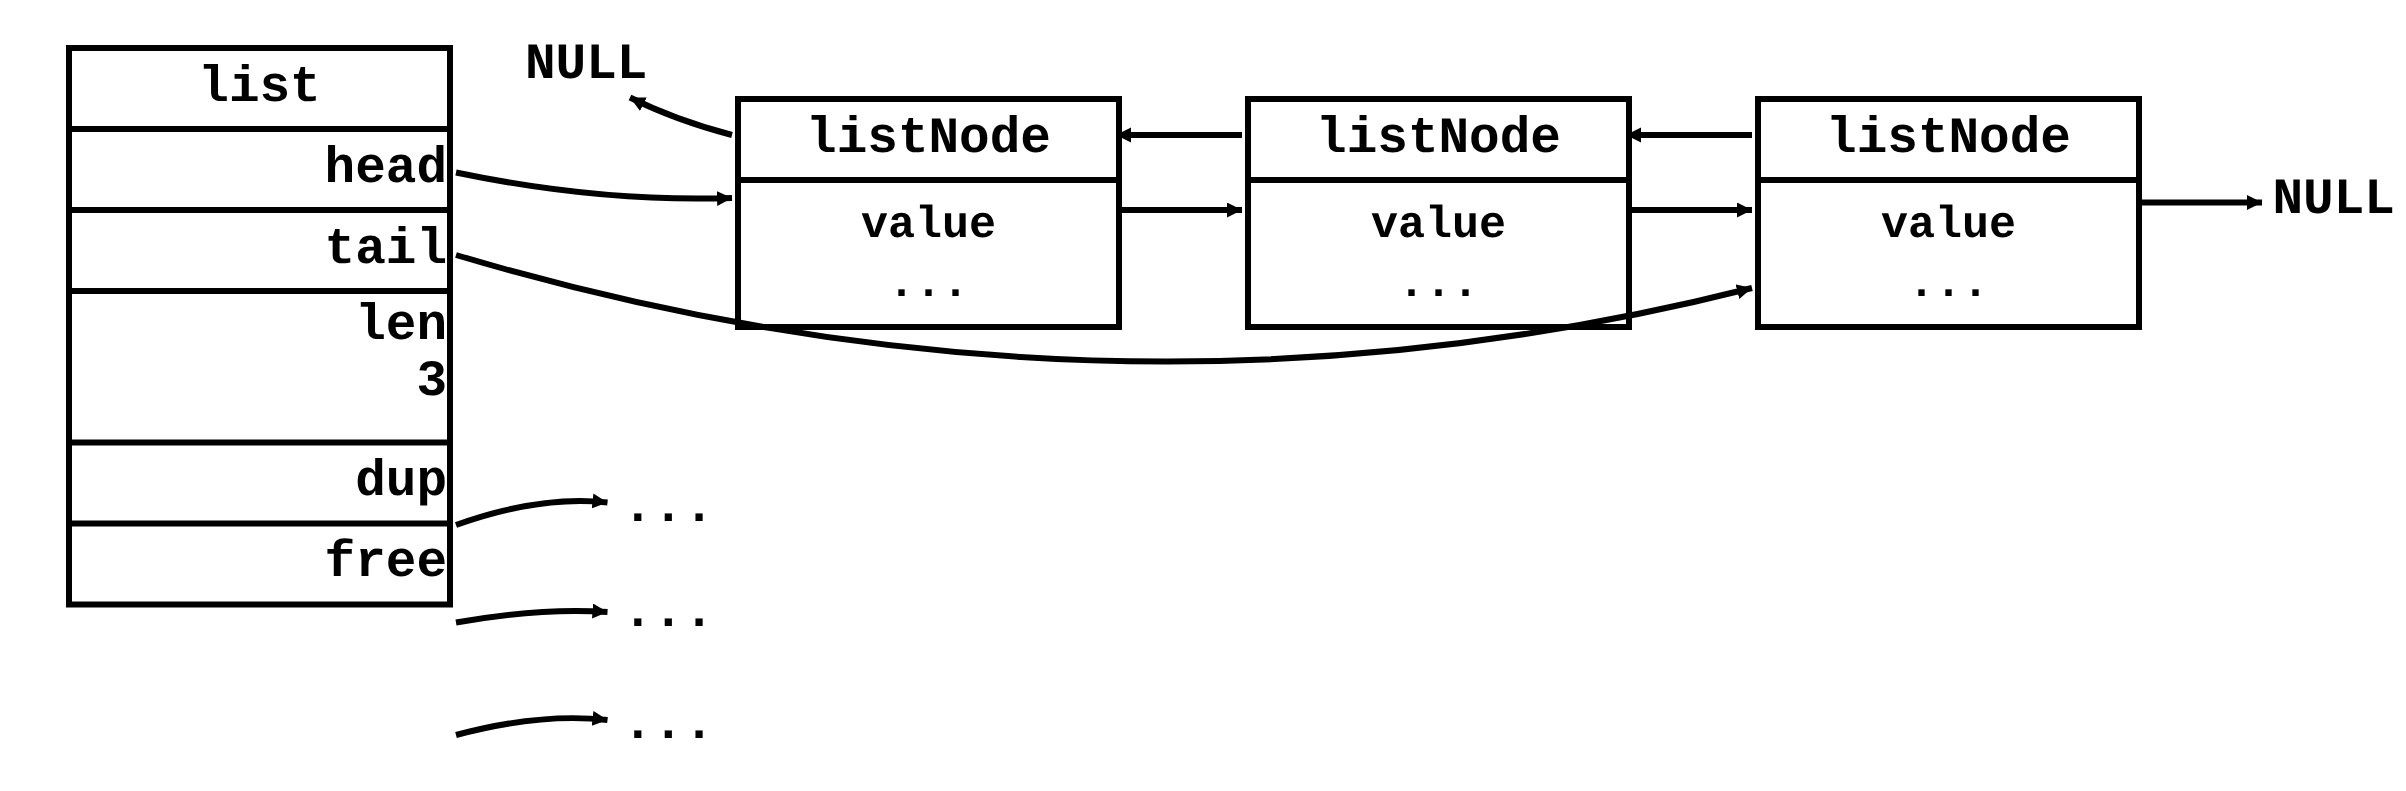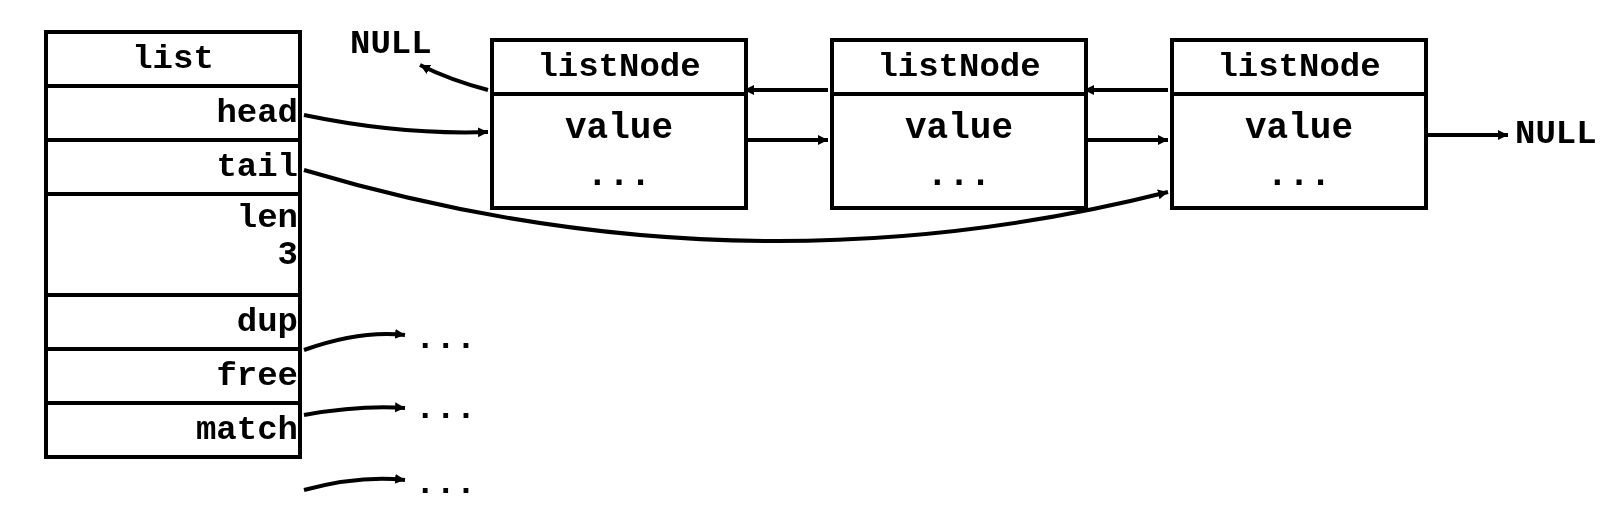--- a/index.html
+++ b/index.html
@@ -31,30 +31,31 @@
     padding: 6px 0;
     border-bottom: 4px solid #000;
   }
   .struct .row:last-child { border-bottom: none; }
   .struct .row.multi { line-height: 1.1; padding: 4px 0 18px; }
   .node {
     position: absolute;
     border: 4px solid #000;
     background: #fff;
     width: 250px;
+    margin-top: 26px;
   }
   .node .hdr {
     text-align: center;
     font-size: 34px;
     padding: 6px 0;
     border-bottom: 4px solid #000;
   }
   .node .body {
     text-align: center;
-    font-size: 36px;
+    font-size: 30px;
     padding: 10px 0 6px;
     line-height: 1.3;
   }
   .label {
     position: absolute;
     font-size: 34px;
   }
   svg.arrows {
     position: absolute;
     left: 0; top: 0;
@@ -70,21 +71,20 @@
   <div class="struct" style="left:24px; top:10px; width:250px;">
     <div class="hdr">list</div>
     <div class="row">head</div>
     <div class="row">tail</div>
     <div class="row multi">
       <div>len</div>
       <div>3</div>
     </div>
     <div class="row">dup</div>
     <div class="row">free</div>
-    <div class="row">match</div>
   </div>
 
   <div class="node" style="left:470px; top:18px;">
     <div class="hdr">listNode</div>
     <div class="body">
       <div>value</div>
       <div>...</div>
     </div>
   </div>
 

